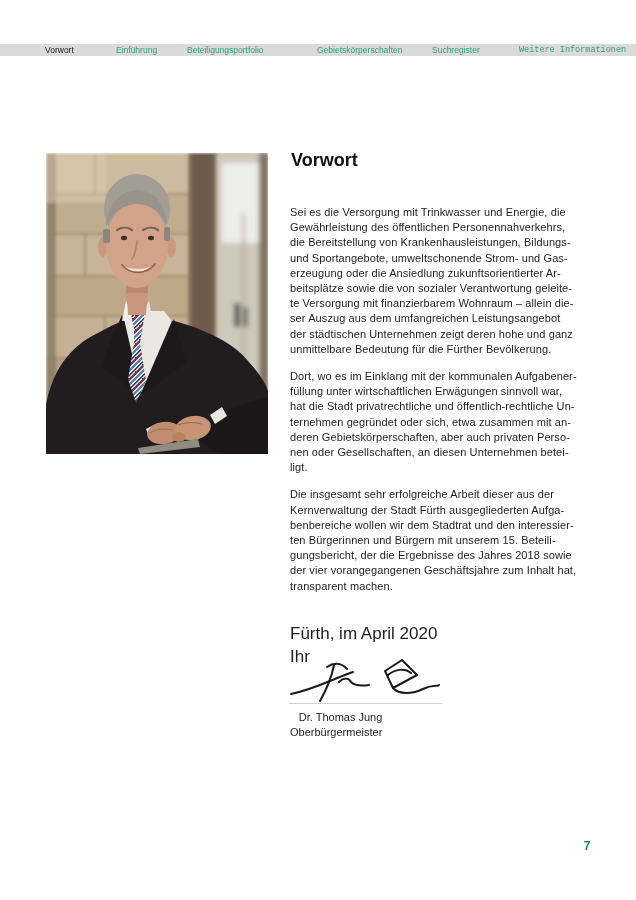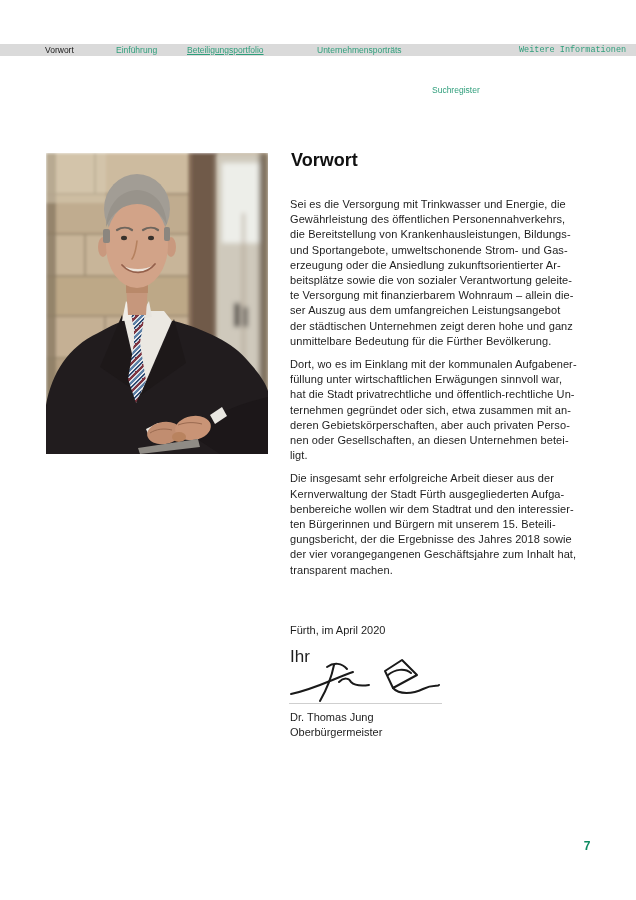--- a/index.html
+++ b/index.html
@@ -4,48 +4,48 @@
 <style>
   html,body{margin:0;padding:0;}
   body{
     width:636px;height:900px;background:#ffffff;position:relative;
     font-family:"Liberation Sans", sans-serif;color:#1d1d1d;overflow:hidden;
   }
   
   .navbar{position:absolute;left:0;top:44px;width:636px;height:12px;background:#dadada;}
   .nav-item{position:absolute;top:0;height:12px;line-height:12px;font-size:8.5px;color:#2f9e7b;cursor:pointer;white-space:nowrap;}
   .nav-item.active{color:#1a1a1a;}
-  .nav-0{left:45px;} .nav-1{left:116px;border-radius:6px;} .nav-2{left:187px;text-decoration:underline;} .nav-3{left:317px;} .nav-4{left:432px;margin-top:40px;} .nav-5{left:519px;font-family:Liberation Mono, monospace;}
+  .nav-0{left:45px;} .nav-1{left:116px;border-radius:6px;} .nav-2{left:187px;} .nav-3{left:317px;} .nav-4{left:432px;} .nav-5{left:519px;font-family:Liberation Mono, monospace;}
 
   
   .photo{position:absolute;left:46px;top:153px;width:222px;height:301px;}
 
   
   .page-title{position:absolute;left:291px;top:150px;font-size:18px;font-weight:bold;color:#111;}
   .bodycol{position:absolute;left:290px;top:193px;width:300px;font-size:11px;line-height:15.2px;color:#1d1d1d;}
-  .para{margin:4px 0 8px 0;white-space:pre-line;letter-spacing:0.1px;}
+  .para{margin:12px 0 8px 0;white-space:pre-line;letter-spacing:0.1px;}
 
   
-  .place-date{position:absolute;left:290px;top:624px;font-size:11px;}
+  .place-date{position:absolute;left:290px;top:624px;font-size:17px;}
   .salutation{position:absolute;left:290px;top:647px;font-size:17px;}
   .signature{position:absolute;left:289px;top:656px;}
   .sig-divider{position:absolute;left:289px;top:703px;width:153px;height:1px;background:#cfcfcf;}
-  .signer{position:absolute;left:290px;top:710px;font-size:11px;line-height:15px;}
+  .signer{position:absolute;left:290px;top:710px;font-size:11px;line-height:15px;text-align:right;}
 
   
   .page-number{position:absolute;left:576px;top:839px;width:22px;text-align:center;font-size:12px;font-weight:bold;color:#0c8a60;}
 </style>
 </head>
 <body>
 
 <div class="navbar">
   <span class="nav-item nav-0 active">Vorwort</span>
   <span class="nav-item nav-1">Einführung</span>
   <span class="nav-item nav-2">Beteiligungsportfolio</span>
-  <span class="nav-item nav-3">Unternehmensporträts</span>
+  <span class="nav-item nav-3">Gebietskörperschaften</span>
   <span class="nav-item nav-4">Suchregister</span>
   <span class="nav-item nav-5">Weitere Informationen</span>
 </div>
 
 <svg class="photo" viewBox="0 0 222 301" aria-hidden="true">
   <defs>
     <filter id="bgBlur">
         <feGaussianBlur stdDeviation="1.6"></feGaussianBlur>
       </filter>
     <filter id="streetBlur">

